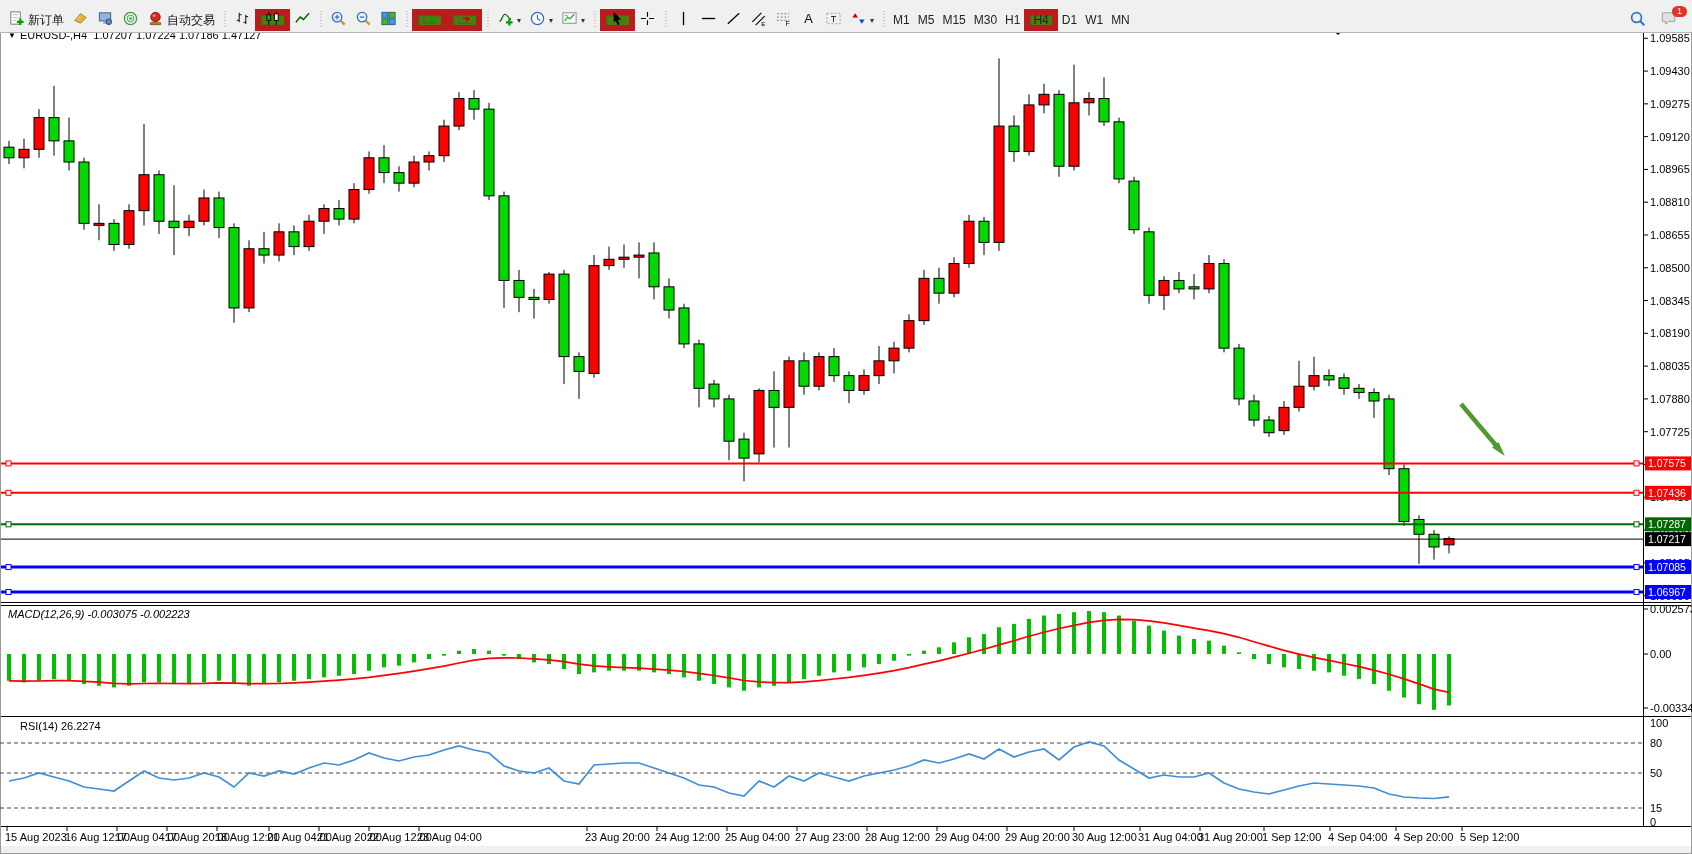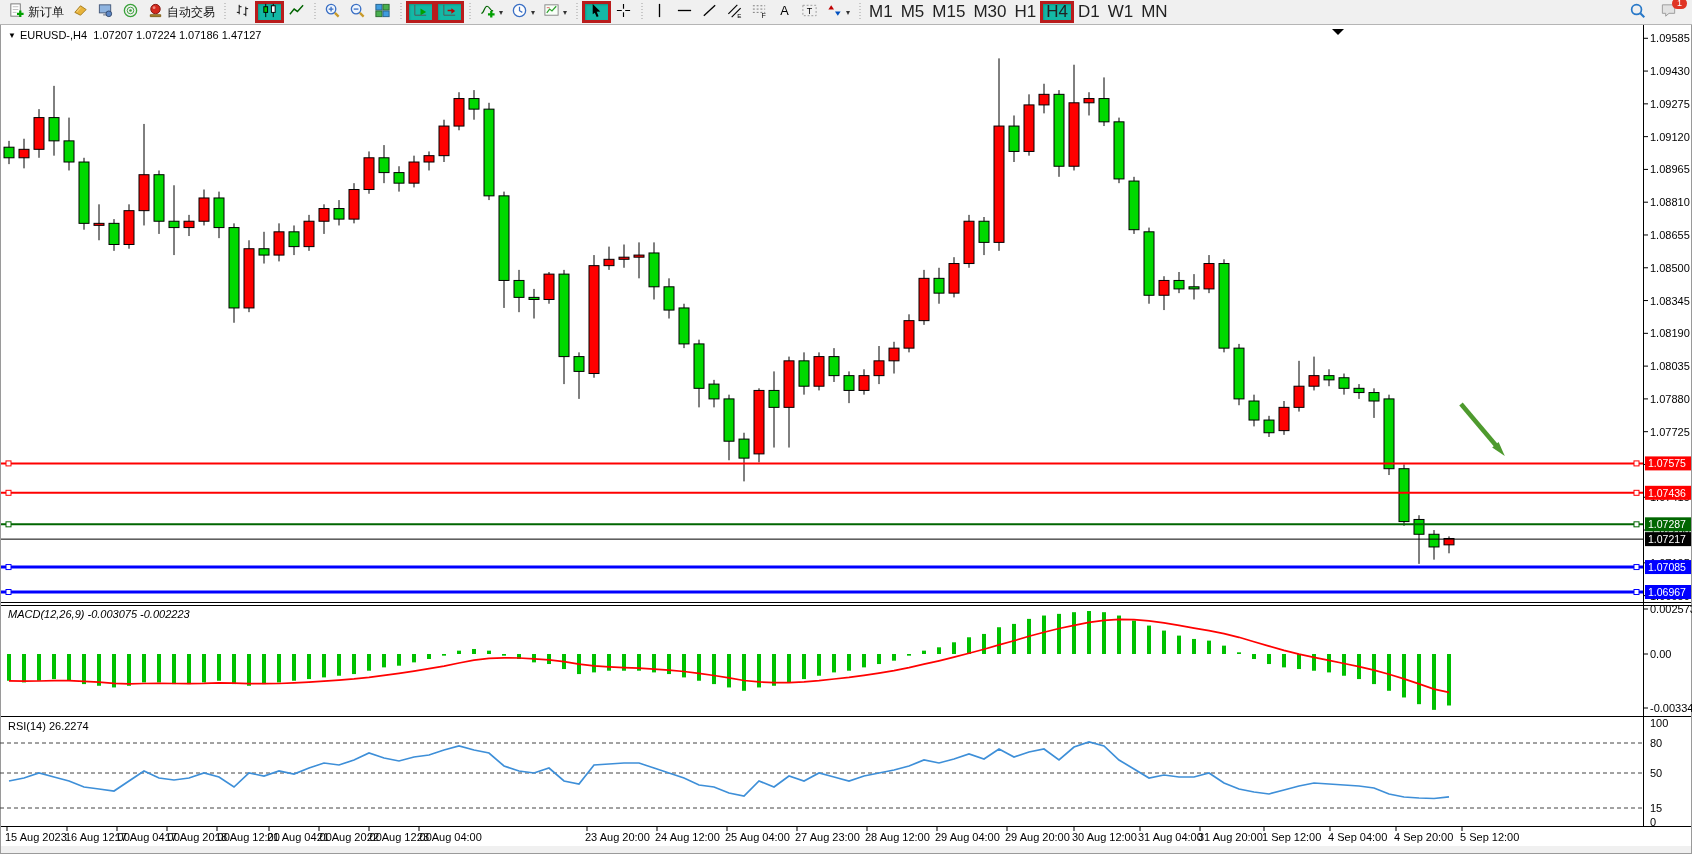--- a/index.html
+++ b/index.html
@@ -1,38 +1,38 @@
 <!DOCTYPE html>
 <html><head>
 <meta charset="utf-8">
 <style>
   html,body{margin:0;padding:0;background:#f0f0f0;font-family:"Liberation Sans",sans-serif;}
   #app{position:relative;width:1692px;height:854px;overflow:hidden;background:#f0f0f0;}
   
-  #toolbar{position:absolute;top:0;left:0;width:1692px;height:24px;background:#f0f0f0;
+  #toolbar{position:absolute;top:8px;left:0;width:1692px;height:24px;background:#f0f0f0;
            border-bottom:1px solid #b5b5b5;display:flex;align-items:center;z-index:5;}
   #tb-left{display:flex;align-items:center;height:24px;padding-left:4px;}
   #tb-right{margin-left:auto;display:flex;align-items:center;gap:6px;padding-right:10px;}
   .sep{width:5px;height:18px;margin:0 3px;background:repeating-linear-gradient(to bottom,#c8c8c8 0 1px,transparent 1px 3px);background-size:2px 100%;background-repeat:no-repeat;background-position:center;}
   .tbtn{height:22px;min-width:23px;display:flex;align-items:center;justify-content:center;
         gap:3px;padding:0 3px;border:1px solid transparent;box-sizing:border-box;cursor:default;}
-  .tbtn.active{border:3px solid #b91c1c;background:#14b8a6;box-shadow:inset 1px 1px 2px rgba(0,0,0,.18);}
+  .tbtn.active{border:6px solid #b91c1c;background:#4d7c0f;box-shadow:inset 1px 1px 2px rgba(0,0,0,.18);}
   .tbtn .lbl{font-size:12px;color:#111;white-space:nowrap;}
   .tbtn .dd{font-size:8px;color:#333;}
-  .tf .lbl{font-size:17px;color:#222;}
+  .tf .lbl{font-size:12px;color:#222;}
   #chat-wrap{position:relative;}
   #chat-badge{position:absolute;top:-4px;right:-6px;background:#e03424;color:#fff;font-size:9px;
               line-height:11px;min-width:11px;text-align:center;border-radius:6px;padding:0 2px;}
   
   #chart-wrap{position:absolute;top:0;left:0;width:1692px;height:854px;}
   svg text{font-family:"Liberation Sans",sans-serif;}
   .overlay-label{position:absolute;font-size:11px;color:#000;white-space:pre;z-index:3;}
   #title-line{top:29px;left:8px;}
   #macd-label{top:608px;left:8px;font-style:italic;}
-  #rsi-label{top:720px;left:8px;}
+  #rsi-label{top:720px;left:20px;}
   #sym-dd{font-size:8px;vertical-align:1px;margin-right:4px;}
 </style>
 </head>
 <body>
 
 <div id="app">
 
   <div id="chart-wrap">
     <svg id="chart-svg" width="1692" height="854">
         <rect x="0" y="25" width="1692" height="821" fill="#ffffff"></rect>

